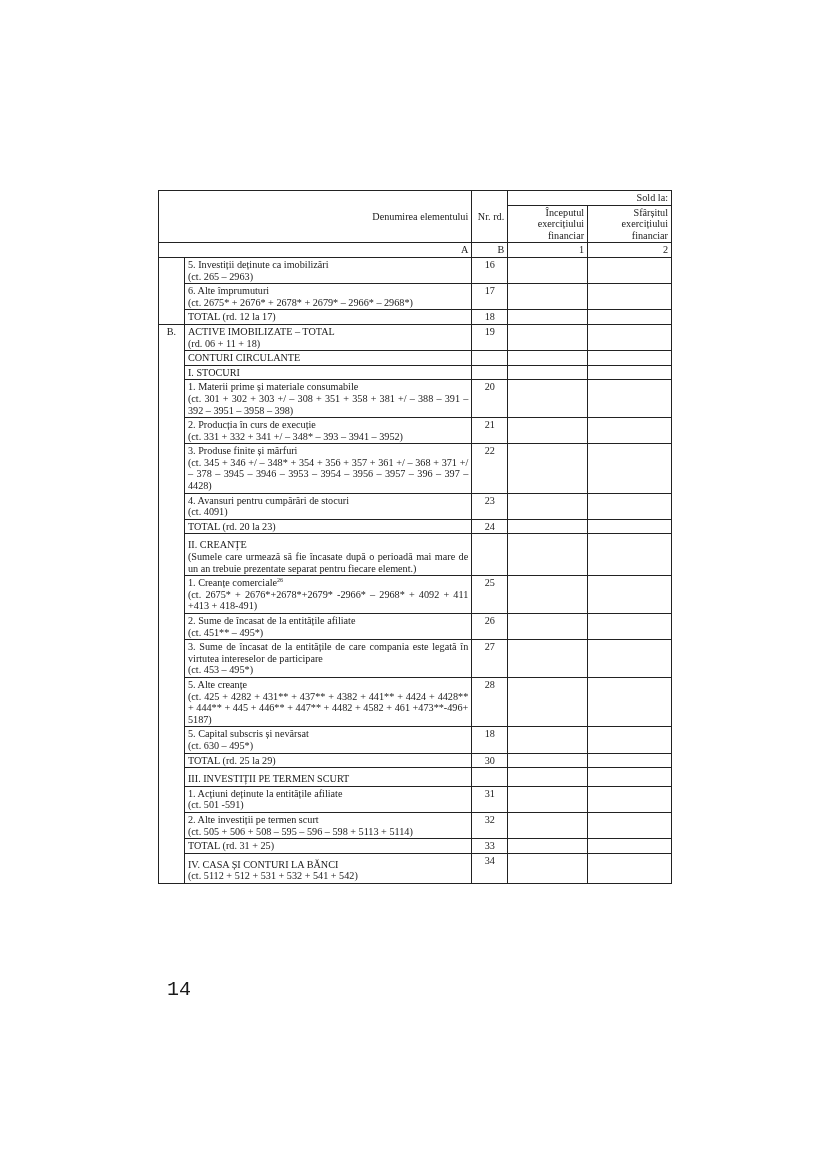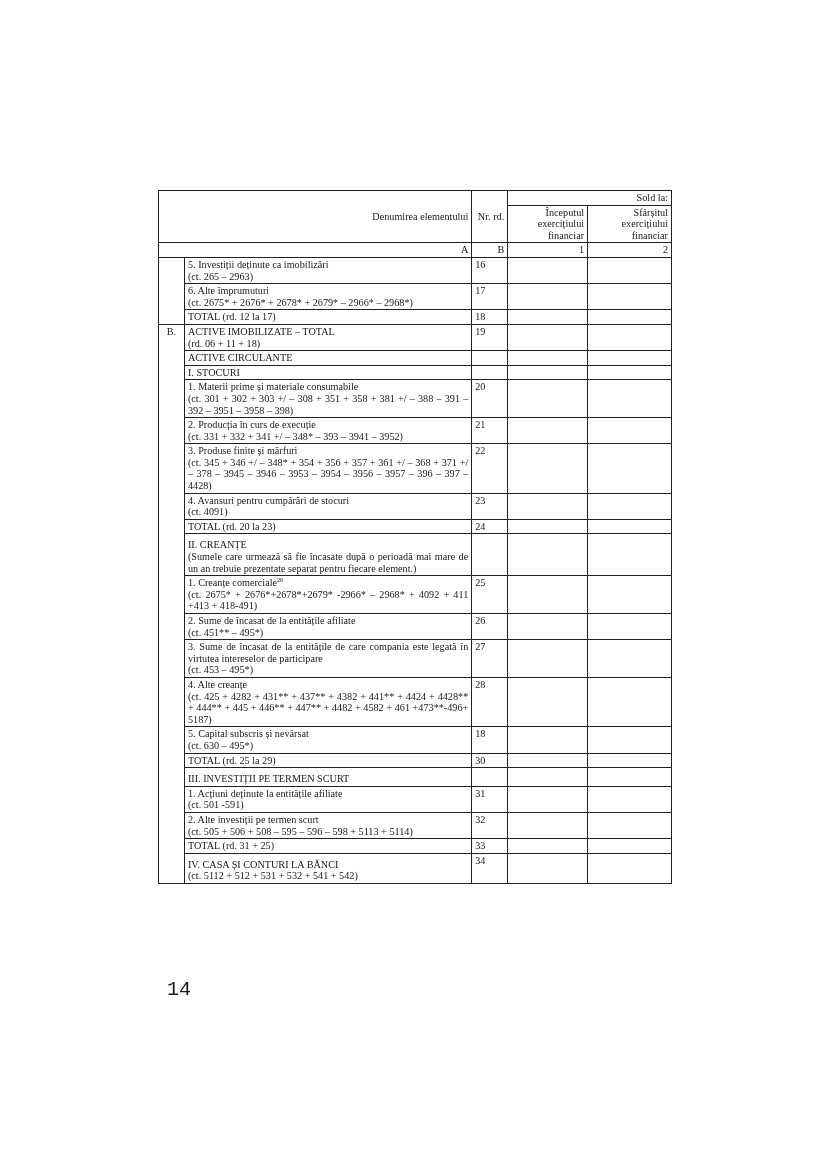--- a/index.html
+++ b/index.html
@@ -13,21 +13,21 @@
   table.bal td, table.bal th {
     border: 1px solid #222; padding: 1px 3px; vertical-align: top; font-weight: normal;
   }
   col.c-pre { width: 26px; }
   col.c-name { width: 288px; }
   col.c-nr { width: 36px; }
   col.c-v1 { width: 80px; }
   col.c-v2 { width: 84px; }
   th { text-align: right; vertical-align: middle !important; }
   .hdr-name { height: 46px; }
-  .nr { text-align: left; }
+  .nr { text-align: center; }
   .pre { text-align: center; }
   .just { text-align: justify; }
   .formula { display: block; }
   sup { font-size: 6px; line-height: 0; }
   .pagenum { position: absolute; left: 158px; top: 978px; font-size: 20px; font-family: Liberation Mono, monospace; margin-left: 9px; }
   .gap-top { padding-top: 5px !important; margin-top: 15px; }
 </style>
 </head>
 <body>
 
@@ -78,21 +78,21 @@
           <td></td>
         </tr>
         <tr>
           <td rowspan="20" class="pre">B.</td>
           <td class="just"><span>ACTIVE IMOBILIZATE – TOTAL</span><span class="formula">(rd. 06 + 11 + 18)</span></td>
           <td class="nr">19</td>
           <td></td>
           <td></td>
         </tr>
         <tr>
-          <td class="just"><span>ACTIVE CIRCULANTE</span></td>
+          <td class="just"><span>CONTURI CIRCULANTE</span></td>
           <td class="nr"></td>
           <td></td>
           <td></td>
         </tr>
         <tr>
           <td class="just"><span>I. STOCURI</span></td>
           <td class="nr"></td>
           <td></td>
           <td></td>
         </tr>
@@ -144,21 +144,21 @@
           <td></td>
           <td></td>
         </tr>
         <tr>
           <td class="just"><span>3. Sume de încasat de la entitățile de care compania este legată în virtutea intereselor de participare</span><span class="formula">(ct. 453 – 495*)</span></td>
           <td class="nr">27</td>
           <td></td>
           <td></td>
         </tr>
         <tr>
-          <td class="just"><span>4. Alte creanțe</span><span class="formula">(ct. 425 + 4282 + 431** + 437** + 4382 + 441** + 4424 + 4428** + 444** + 445 + 446** + 447** + 4482 + 4582 + 461 +473**-496+ 5187)</span></td>
+          <td class="just"><span>5. Alte creanțe</span><span class="formula">(ct. 425 + 4282 + 431** + 437** + 4382 + 441** + 4424 + 4428** + 444** + 445 + 446** + 447** + 4482 + 4582 + 461 +473**-496+ 5187)</span></td>
           <td class="nr">28</td>
           <td></td>
           <td></td>
         </tr>
         <tr>
           <td class="just"><span>5. Capital subscris și nevărsat</span><span class="formula">(ct. 630 – 495*)</span></td>
           <td class="nr">18</td>
           <td></td>
           <td></td>
         </tr>

